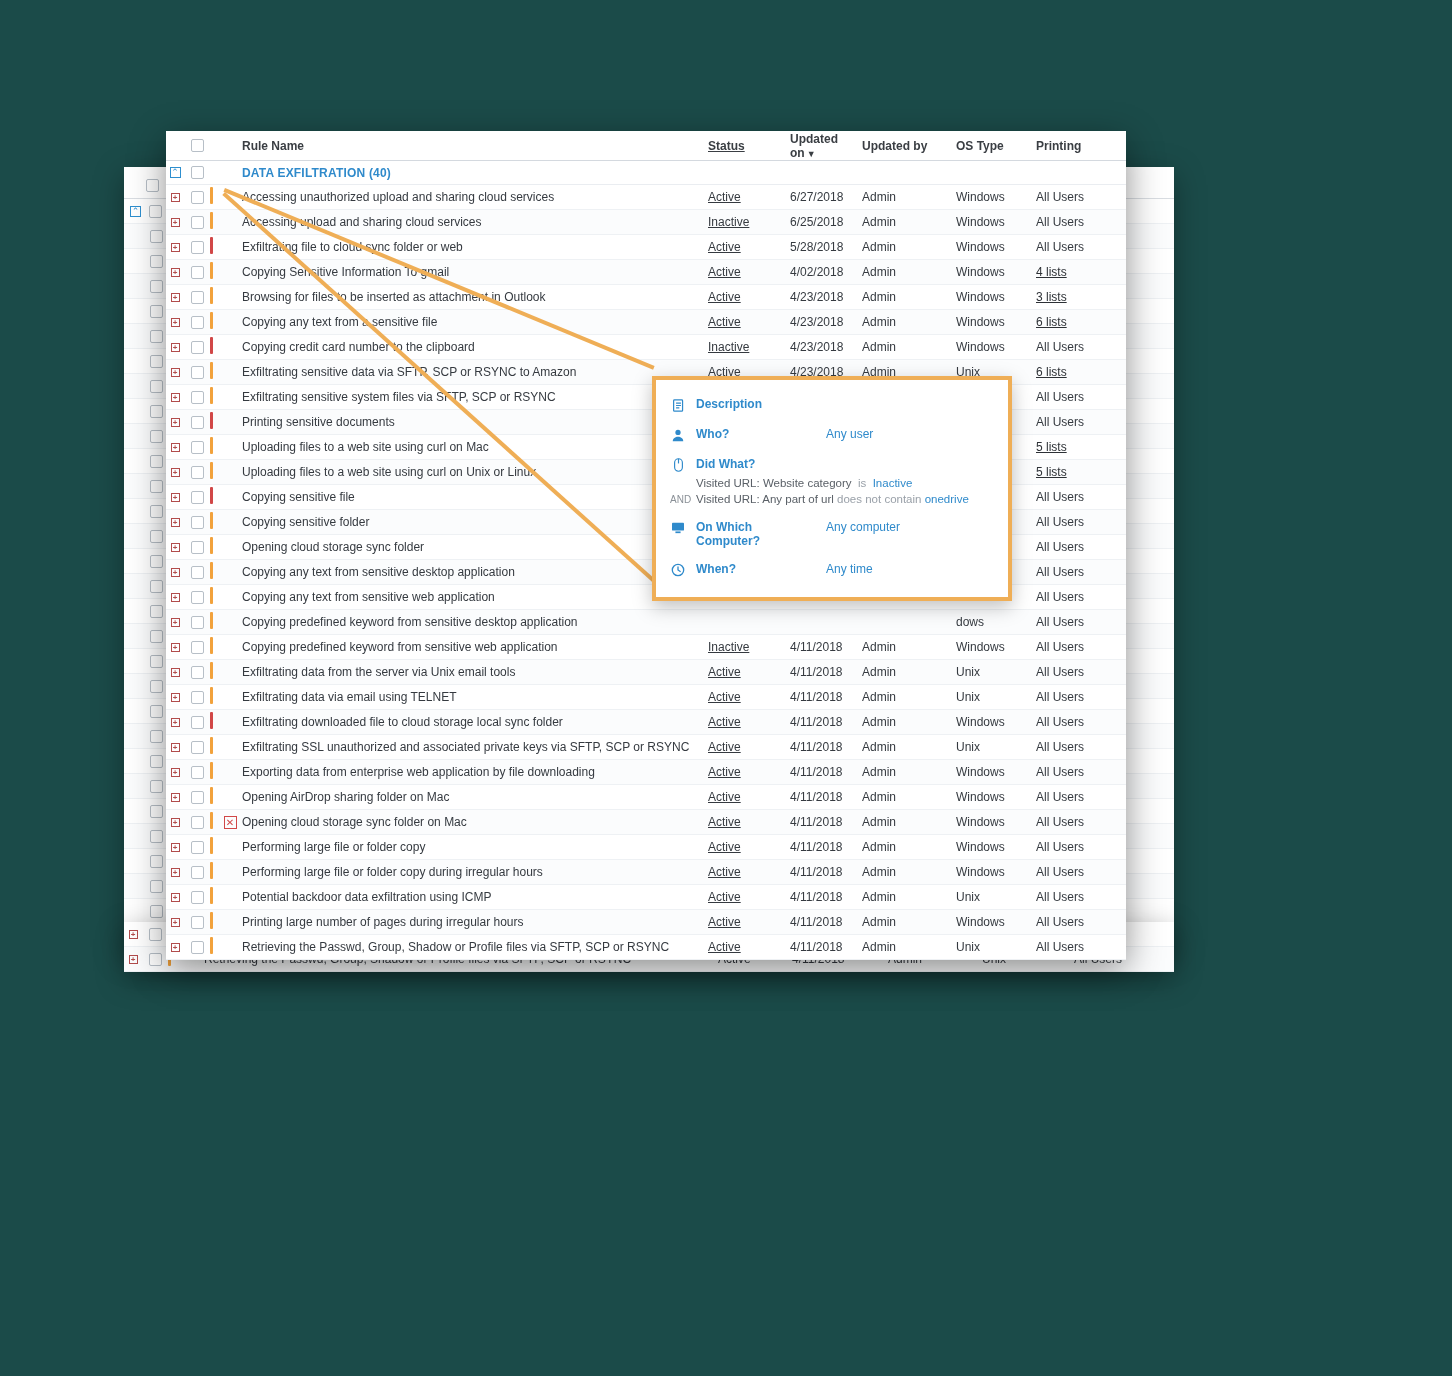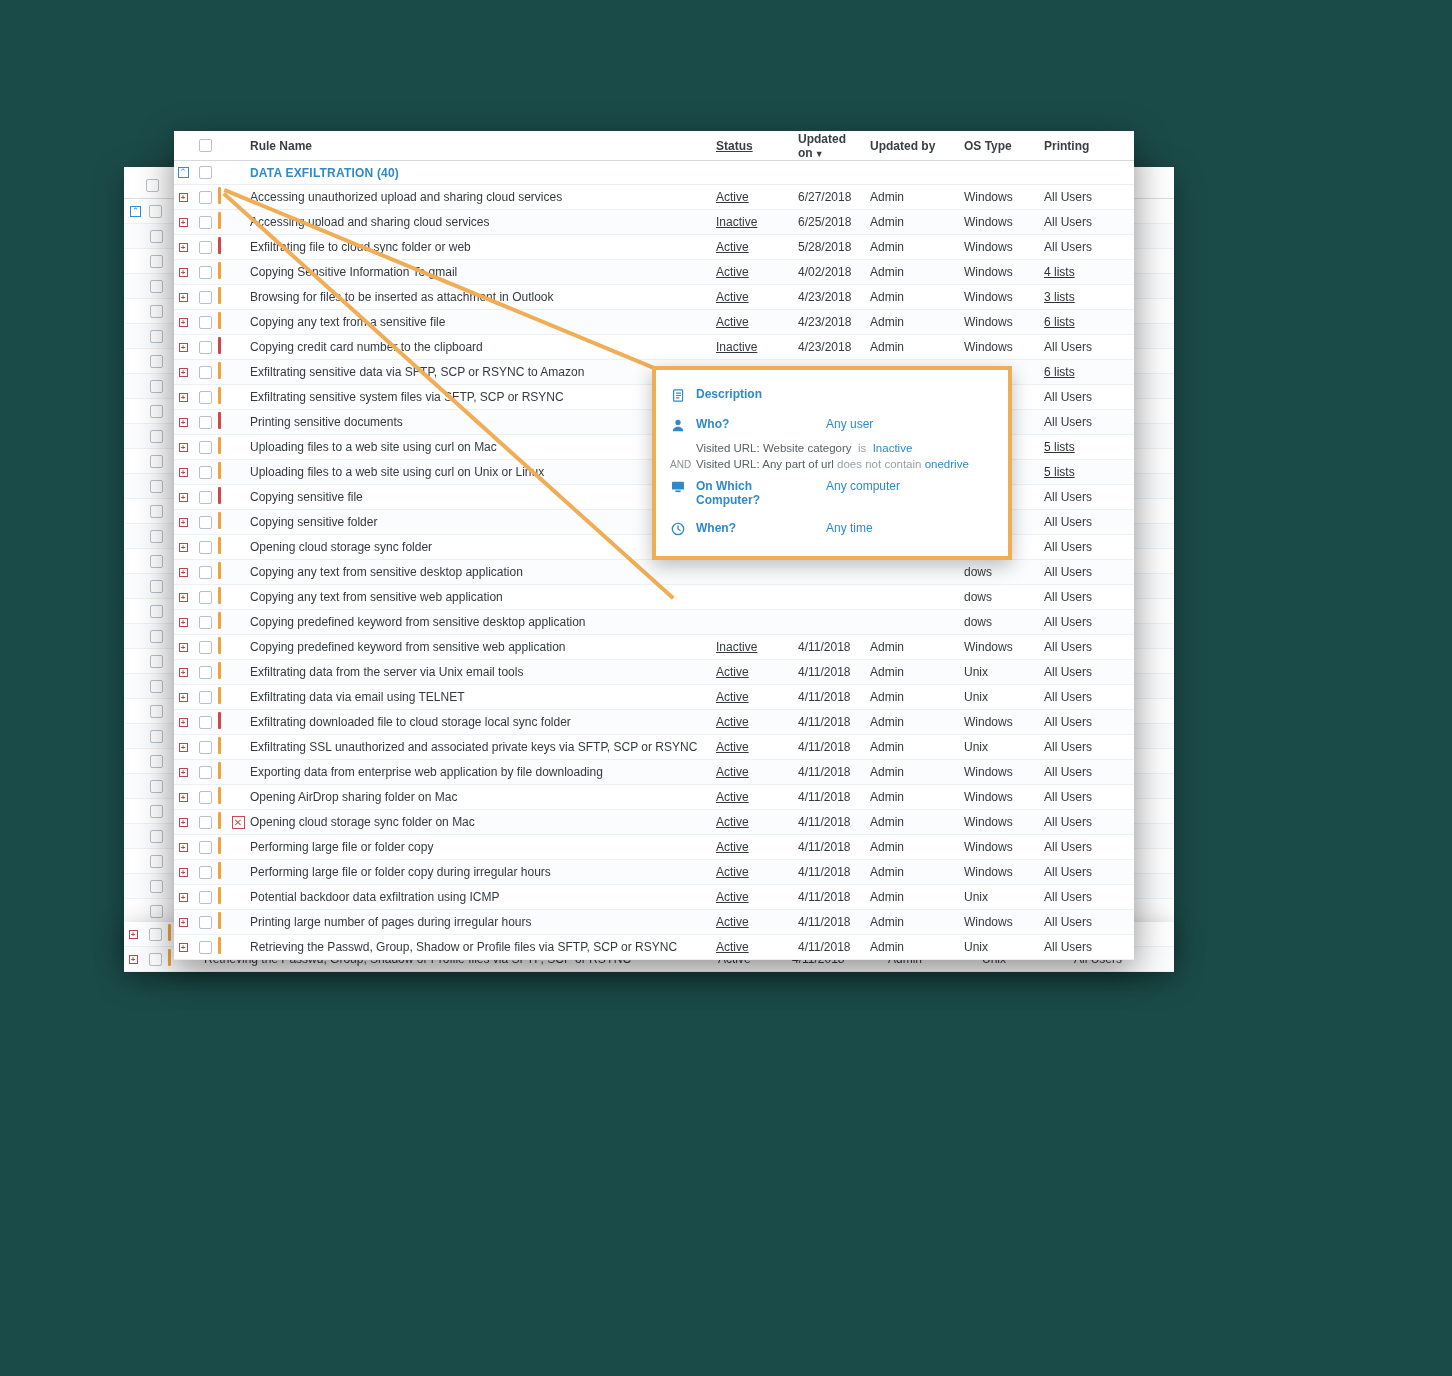--- a/index.html
+++ b/index.html
@@ -61,21 +61,20 @@
 
   
   .front-panel {
     position: absolute;
     left: 166px;
     top: 131px;
     width: 960px;
     background: #fff;
     box-shadow: 0 10px 34px rgba(0,0,0,.45);
     z-index: 5;
-    margin-left: 8px;
   }
   .col-hdr {
     display: flex;
     align-items: center;
     height: 30px;
     font-size: 12px;
     color: #3a3e43;
     border-bottom: 1px solid #d4d9df;
     font-weight: 600;
     background: #fff;
@@ -154,21 +153,21 @@
     background: #efae56;
     z-index: 7;
     transform-origin: 0 0;
     height: 4px;
   }
 
   
   .popover {
     position: absolute;
     left: 652px;
-    top: 366px;
+    top: 376px;
     width: 360px;
     background: #fff;
     border: 4px solid #efae56;
     z-index: 10;
     padding: 10px 12px 12px 14px;
     font-size: 12px;
     box-shadow: 0 6px 18px rgba(0,0,0,.25);
   }
   .pop-section {
     display: flex;
@@ -929,32 +928,41 @@
   <div class="pop-section">
     <span class="pop-icon">
       <svg width="14" height="14" viewBox="0 0 16 16" fill="#2f8acb">
           <circle cx="8" cy="5" r="3"></circle>
           <path d="M2 15c0-3 3-5 6-5s6 2 6 5"></path>
         </svg>
     </span>
     <span class="pop-label">Who?</span>
     <span class="pop-val">Any user</span>
   </div>
+  <div class="pop-section" style="padding-bottom:2px">
+    <span class="pop-icon">
+      <svg width="13" height="14" viewBox="0 0 16 18" fill="none" stroke="#2f8acb" stroke-width="1.5">
+          <rect x="3" y="1" width="10" height="16" rx="5"></rect>
+          <path d="M8 1v6"></path>
+        </svg>
+    </span>
+    <span class="pop-label">Did What?</span>
+  </div>
   <div class="cond-line">
     <span>Visited URL: Website category</span>&nbsp;
     <span class="kw">is</span>&nbsp;
     <span class="lk">Inactive</span>
   </div>
   <div class="cond-line" style="padding-left:0; display:flex; align-items:center;">
     <span class="cond-and" style="width:26px; text-align:right;">AND</span>
     <span>Visited URL: Any part of url</span>&nbsp;
     <span class="kw">does not contain</span>&nbsp;
     <span class="lk">onedrive</span>
   </div>
-  <div class="pop-section" style="">
+  <div class="pop-section" style="margin-top:6px">
     <span class="pop-icon">
       <svg width="14" height="12" viewBox="0 0 16 14" fill="#2f8acb">
           <rect x="1" y="1" width="14" height="9" rx="1"></rect>
           <rect x="5" y="11" width="6" height="2"></rect>
         </svg>
     </span>
     <span class="pop-label">On Which Computer?</span>
     <span class="pop-val">Any computer</span>
   </div>
   <div class="pop-section">

